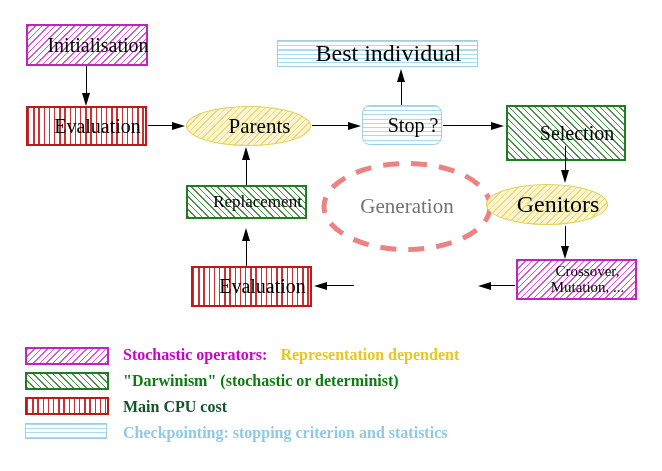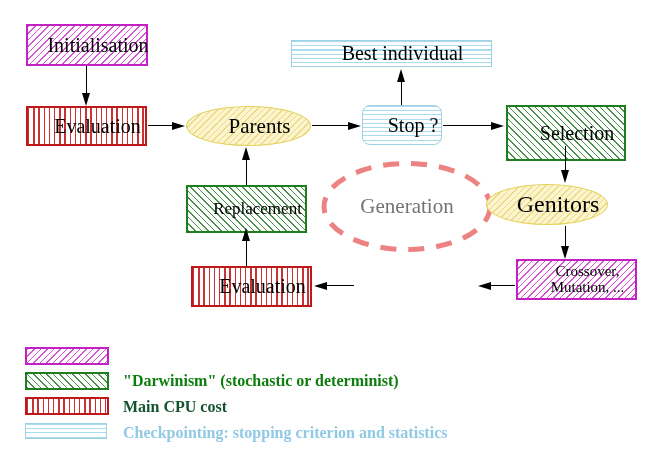--- a/index.html
+++ b/index.html
@@ -60,33 +60,33 @@
   </div>
 
   <div class="node stripe-red" style="left:26px;top:106px;width:121px;height:40px;font-size:20px;">
     <span class="lbl">Evaluation</span>
   </div>
 
   <div class="node ellipse-yellow" style="left:186px;top:106px;width:125px;height:40px;font-size:21px;">
     <span class="lbl">Parents</span>
   </div>
 
-  <div class="node stripe-cyan" style="left:291px;top:40px;width:201px;height:27px;font-size:20px;">
+  <div class="node stripe-cyan" style="left:277px;top:40px;width:201px;height:27px;font-size:24px;">
     <span class="lbl">Best individual</span>
   </div>
 
   <div class="node stripe-cyan rounded" style="left:362px;top:105px;width:80px;height:40px;font-size:20px;">
     <span class="lbl">Stop ?</span>
   </div>
 
   <div class="node hatch-green" style="left:506px;top:105px;width:120px;height:56px;font-size:20px;">
     <span class="lbl">Selection</span>
   </div>
 
-  <div class="node hatch-green" style="left:186px;top:185px;width:121px;height:48px;font-size:17px;">
+  <div class="node hatch-green" style="left:186px;top:185px;width:121px;height:34px;font-size:17px;">
     <span class="lbl">Replacement</span>
   </div>
 
   <svg class="dashed-ellipse-svg" style="left:318px;top:158px;" width="178" height="97" viewBox="0 0 178 97">
     <ellipse cx="89" cy="48.5" rx="83" ry="43" fill="none" stroke="#ec8282" stroke-width="5" stroke-dasharray="16 12"></ellipse>
   </svg>
   <div class="generation-txt" style="left:318px;top:158px;width:178px;height:97px;display:flex;align-items:center;justify-content:center;color:#737373;">
     <span class="lbl">Generation</span>
   </div>
 
@@ -131,20 +131,24 @@
   <div class="hl" style="left:327px;top:285px;width:27px;"></div>
   <div class="ah ah-left" style="left:314px;top:281.5px;"></div>
 
   <div class="vl" style="left:246px;top:240px;height:26px;"></div>
   <div class="ah ah-up" style="left:242px;top:228px;"></div>
 
   <div class="vl" style="left:246px;top:159px;height:26px;"></div>
   <div class="ah ah-up" style="left:242px;top:147px;"></div>
 
   <div class="sw hatch-magenta" style="left:25px;top:347px;"></div>
+  <div class="lg-txt" style="top:346px;">
+    <span style="color:#cc00cc;">Stochastic operators:</span>
+    <span style="color:#e9c71e;margin-left:9px;">Representation dependent</span>
+  </div>
 
   <div class="sw hatch-green" style="left:25px;top:372px;"></div>
   <div class="lg-txt" style="top:372px;color:#0d7d0d;">"Darwinism" (stochastic or determinist)</div>
 
   <div class="sw stripe-red" style="left:25px;top:397px;"></div>
   <div class="lg-txt" style="top:398px;color:#14532d;">Main CPU cost</div>
 
   <div class="sw stripe-cyan" style="left:25px;top:423px;"></div>
   <div class="lg-txt" style="top:424px;color:#8fc9e4;">Checkpointing: stopping criterion and statistics</div>
 

